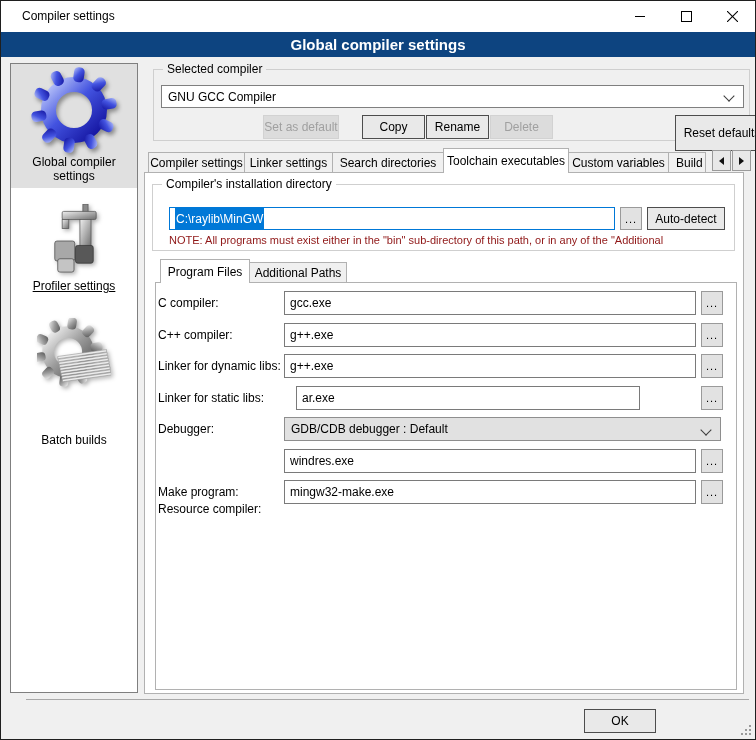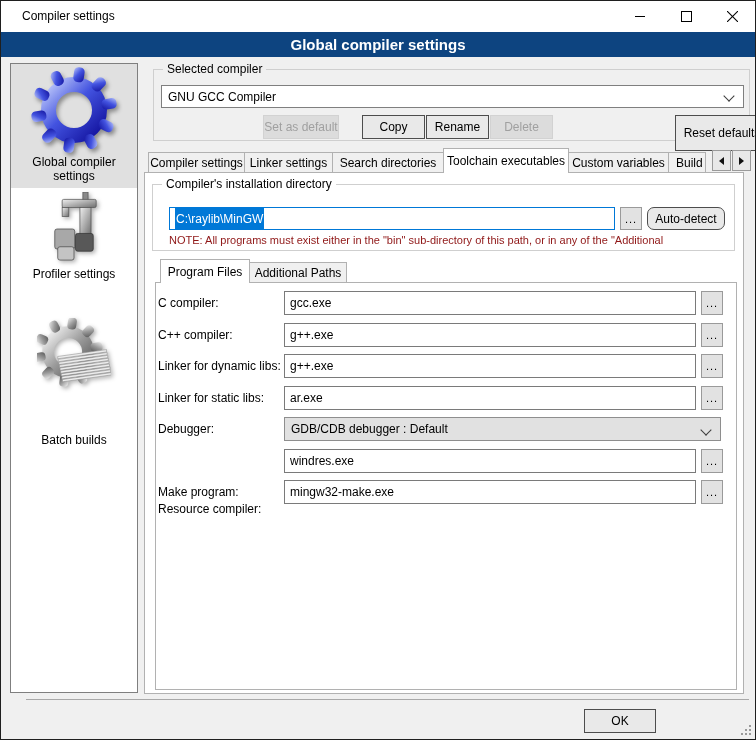--- a/index.html
+++ b/index.html
@@ -14,21 +14,21 @@
 
   
   .banner{position:absolute;left:0;top:31px;right:0;height:25px;background:var(--banner-bg,#0d4480);
           color:#fff;font-weight:bold;font-size:15px;text-align:center;line-height:25px;}
 
   
   .sidebar{position:absolute;left:9px;top:62px;width:126px;height:628px;background:#fff;border:1px solid #7f7f7f;overflow:hidden;}
   .side-item{display:flex;flex-direction:column;align-items:center;box-sizing:border-box;width:100%;}
   .side-item.selected{background:#e0e0e0;}
   .side-item-0{height:124px;padding-top:2px;}
-  .side-item-1{height:114px;padding-top:4px;}
+  .side-item-1{height:114px;padding-top:16px;text-decoration:underline;}
   .side-item-2{height:120px;padding-top:16px;gap:40px;}
   .side-label{font-size:12px;line-height:14px;text-align:center;margin-top:1px;}
 
   
   .gbox{position:absolute;box-sizing:border-box;border:1px solid #cfcfcf;}
   .gb1{left:152px;top:68px;width:597px;height:72px;}
   .legend{position:absolute;top:-8px;left:9px;padding:0 4px;font-size:12px;line-height:15px;}
   .lg-gray{background:#f0f0f0;}
   .lg-white{background:#fff;}
 
@@ -234,21 +234,21 @@
       <span class="tri-r"></span>
     </div>
 
   <div class="page">
     <div class="gbox gb2">
       <span class="legend lg-white">Compiler's installation directory</span>
       <div class="input focused" style="left:16px;top:22px;width:446px;height:23px;">
         <span class="seltext">C:\raylib\MinGW</span>
       </div>
       <div class="btn btn-dots" style="left:467px;top:22px;width:22px;height:23px;">...</div>
-      <div class="btn" style="left:494px;top:22px;width:78px;height:23px;border-radius:7px;">Auto-detect</div>
+      <div class="btn" style="left:494px;top:22px;width:78px;height:23px;">Auto-detect</div>
       <div class="note">NOTE: All programs must exist either in the "bin" sub-directory of this path, or in any of the "Additional</div>
     </div>
     <div class="subtabs">
         <div class="subtab active" style="width: 90px;">
           <span>Program Files</span>
         </div>
         <div class="subtab" style="width: 98px;">
           <span>Additional Paths</span>
         </div>
       </div>
@@ -262,21 +262,21 @@
         <div class="input" style="left: 128px; top: 40px; width: 412px; height: 24px;">
           <span>g++.exe</span>
         </div>
         <div class="btn btn-dots" style="left: 545px; top: 40px; width: 22px; height: 24px;">...</div>
         <div class="rowlabel" style="top: 76px;">Linker for dynamic libs:</div>
         <div class="input" style="left: 128px; top: 71px; width: 412px; height: 24px;">
           <span>g++.exe</span>
         </div>
         <div class="btn btn-dots" style="left: 545px; top: 71px; width: 22px; height: 24px;">...</div>
         <div class="rowlabel" style="top: 108px;">Linker for static libs:</div>
-        <div class="input" style="left: 128px; top: 103px; width: 412px; height: 24px;">
+        <div class="input" style="left: 140px; top: 103px; width: 344px; height: 24px;">
           <span>ar.exe</span>
         </div>
         <div class="btn btn-dots" style="left: 545px; top: 103px; width: 22px; height: 24px;">...</div>
         <div class="rowlabel" style="top: 139px;">Debugger:</div>
         <div class="combo combo-gray" style="left: 128px; top: 134px; width: 437px; height: 24px;">
           <span>GDB/CDB debugger : Default</span>
           <span class="chev" style="top:8px;"></span>
         </div>
         <div class="rowlabel" style="top: 171px; margin-top: 48px;">Resource compiler:</div>
         <div class="input" style="left: 128px; top: 166px; width: 412px; height: 24px;">

